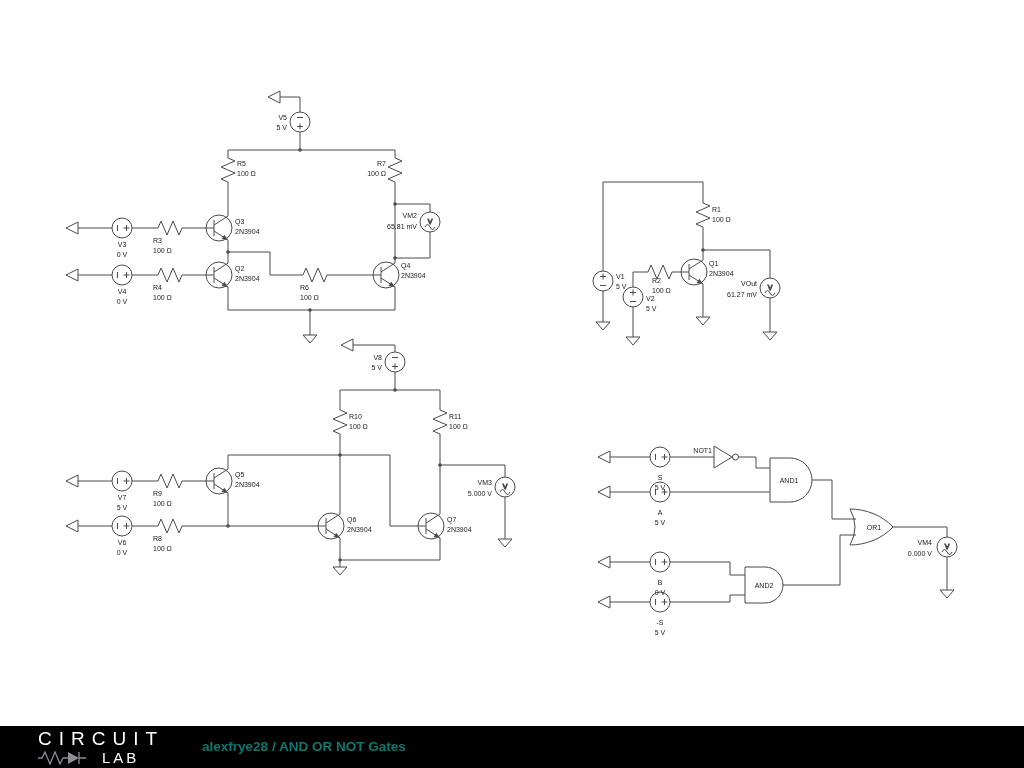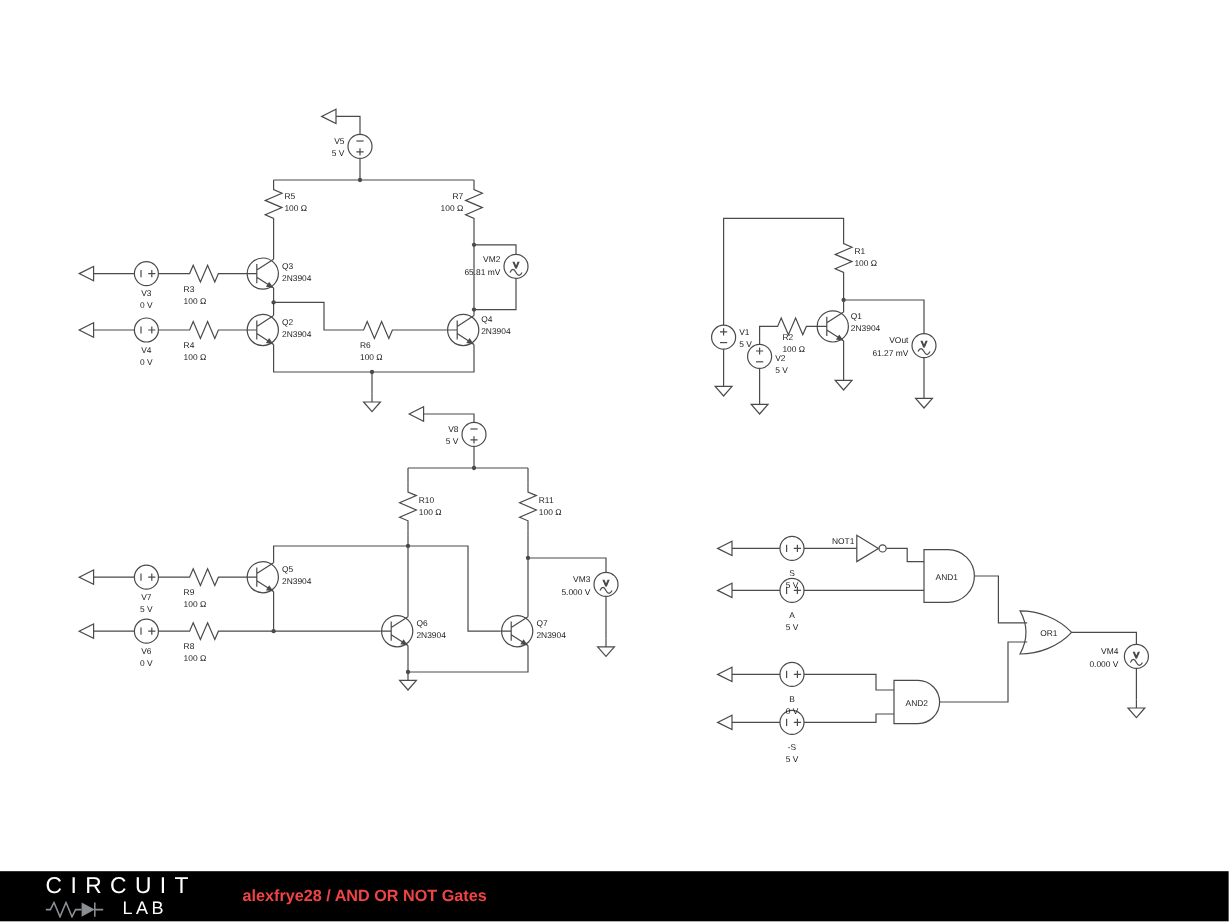--- a/index.html
+++ b/index.html
@@ -9,21 +9,21 @@
   .ta-e{text-anchor:end;} .ta-m{text-anchor:middle;}
   .w{stroke:#4a4a4a;stroke-width:1;fill:none;}
   .dot{fill:#4a4a4a;stroke:none;}
   .gate-label{font-size:7px;}
   
   .footer{display:flex;align-items:center;height:42px;background:#000;padding-left:38px;gap:38px;box-sizing:border-box;}
   .logo{display:flex;flex-direction:column;justify-content:center;line-height:1;}
   .logo-top{color:#fff;font-size:19px;letter-spacing:7px;font-weight:400;text-align:center;}
   .logo-bottom{display:flex;align-items:center;gap:4px;margin-top:2px;}
   .logo-lab{color:#fff;font-size:15px;font-weight:normal;letter-spacing:3px;}
-  .byline{color:#ef4444;line-height:1.35;}
+  .byline{color:#0f766e;line-height:1.35;}
   .byline-title{font-size:13.5px;font-weight:bold;white-space:pre;}
   .byline-url{font-size:13px;}
 </style>
 </head>
 <body>
 
 <div class="sheet">
 <svg width="1024" height="726" viewBox="0 0 1024 726">
   <defs>
     <g id="res-h" class="w">

